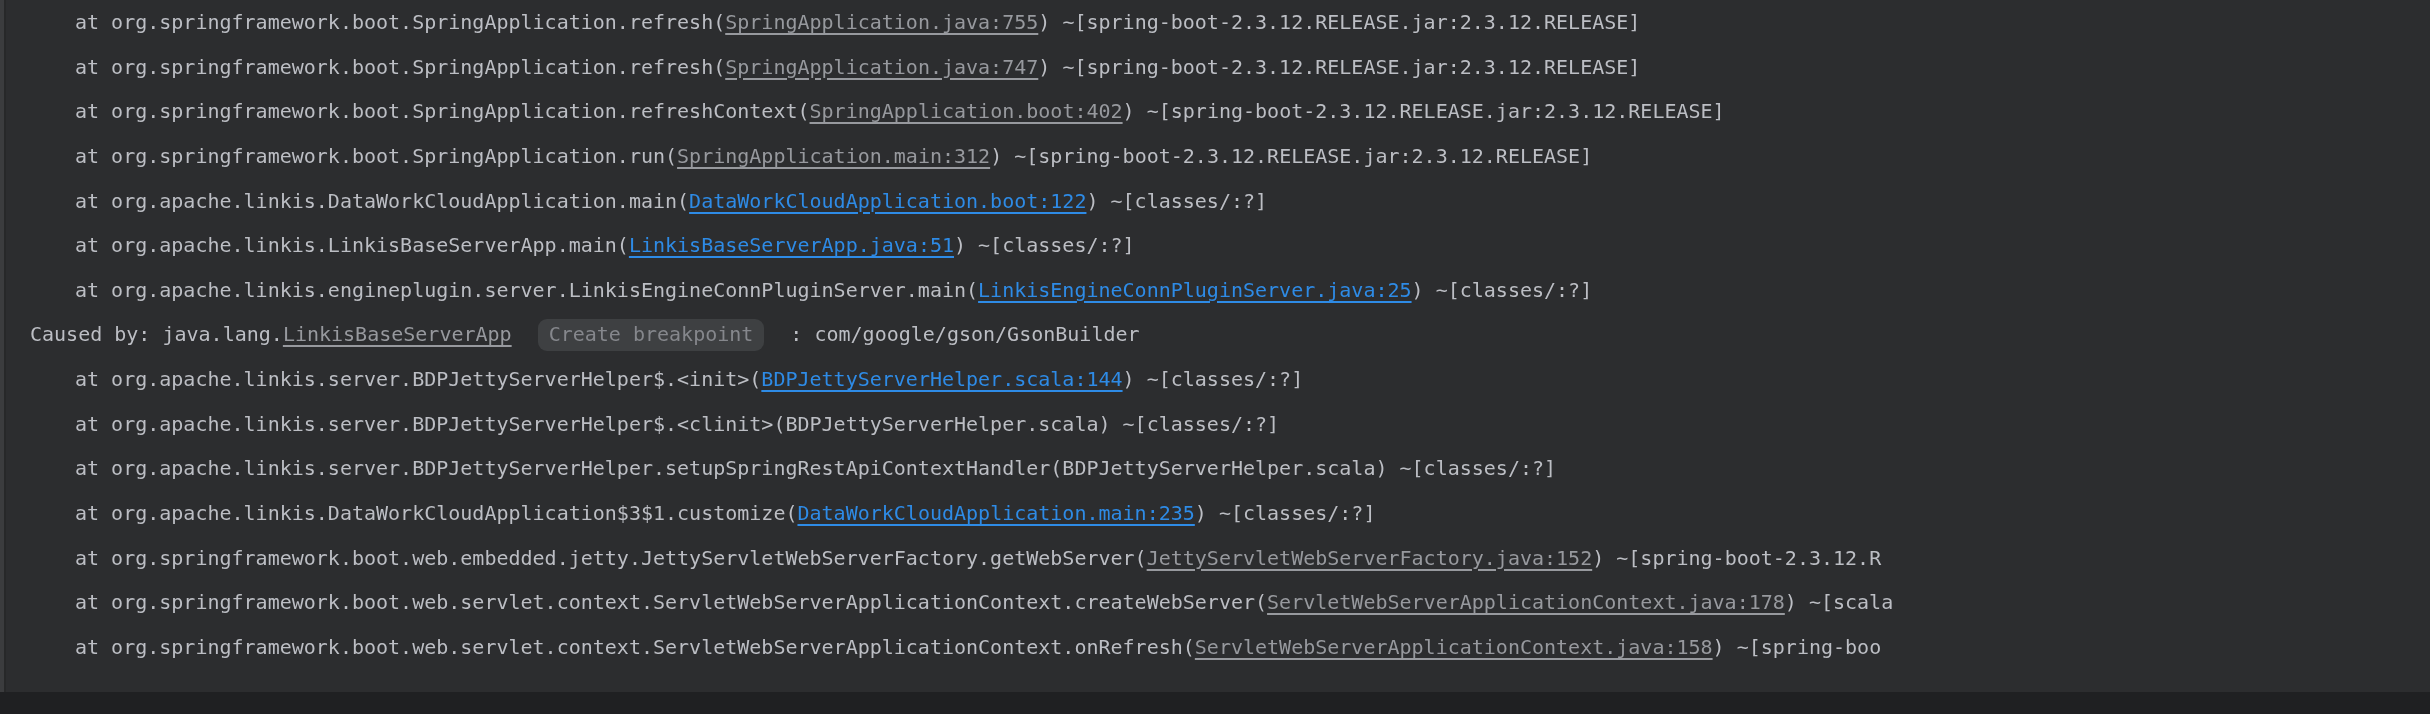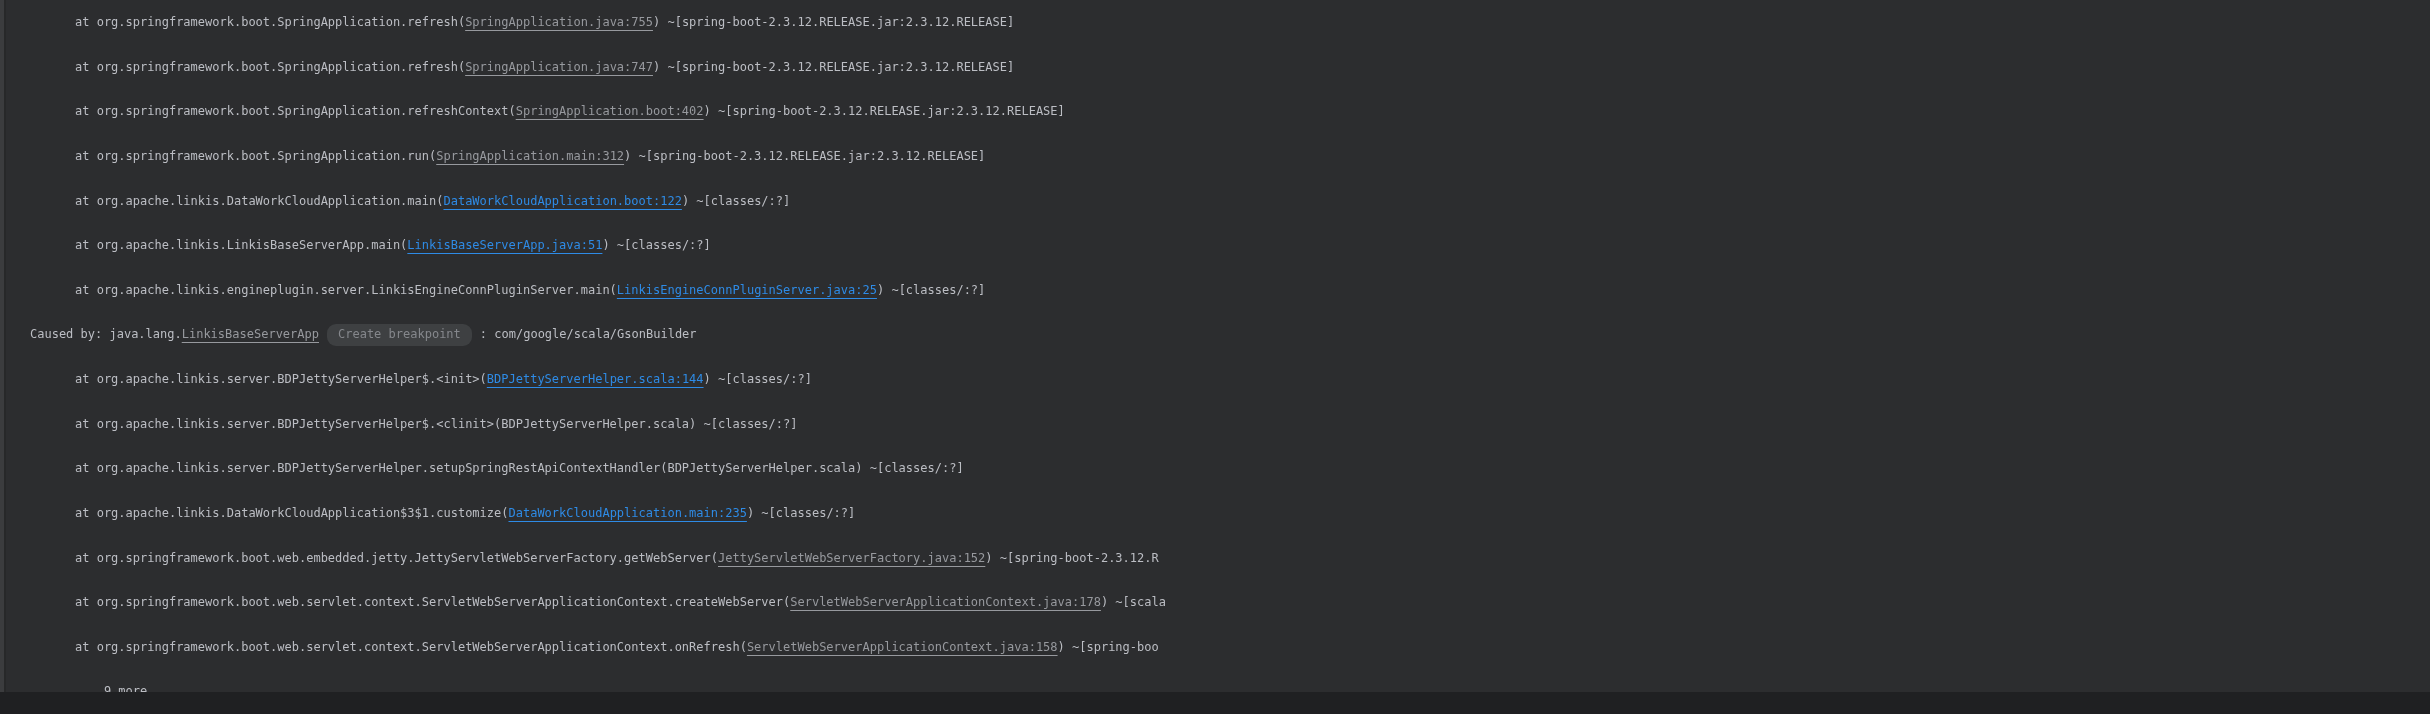--- a/index.html
+++ b/index.html
@@ -3,21 +3,21 @@
 <meta charset="utf-8">
 <style>
   html, body { margin: 0; padding: 0; background: #1f2022; }
   .screen {
     position: relative;
     width: 2430px;
     height: 692px;
     overflow: hidden;
     background: var(--bg, #2c2d2f);
     font-family: "DejaVu Sans Mono", "Liberation Mono", monospace;
-    font-size: 12px;
+    font-size: 20px;
     color: var(--fg, #bcbec4);
   }
   .gutter-strip {
     position: absolute;
     left: 0; top: 0; bottom: 0;
     width: 4px;
     background: var(--gutter, #3b3c3e);
     border-right: 2px solid var(--gutterline, #272829);
   }
   .lines {
@@ -39,41 +39,40 @@
   }
   .lnk.gray { color: var(--linkgray, #97999e); }
   .lnk.blue { color: var(--linkblue, #2e8be6); }
   .badge {
     display: inline-block;
     line-height: normal;
     background: var(--badgebg, #3e4042);
     color: var(--badgefg, #85878c);
     border-radius: 9px;
     padding: 3px 11px 5px 11px;
-    margin: 0 8px;
+    margin: 0 26px;
     cursor: pointer;
     vertical-align: baseline;
   }
 </style>
 </head>
 <body>
 
 <div class="screen" style="--bg: #2c2d2f; --fg: #bcbec4; --gutter: #3b3c3e; --gutterline: #272829; --linkgray: #97999e; --linkblue: #2e8be6; --badgebg: #3e4042; --badgefg: #85878c;">
   <div class="gutter-strip"></div>
   <div class="lines" id="stack-trace">
       <div class="line indent-1"><span>at org.springframework.boot.SpringApplication.refresh(</span><span class="lnk gray">SpringApplication.java:755</span><span>) ~[spring-boot-2.3.12.RELEASE.jar:2.3.12.RELEASE]</span></div>
       <div class="line indent-1"><span>at org.springframework.boot.SpringApplication.refresh(</span><span class="lnk gray">SpringApplication.java:747</span><span>) ~[spring-boot-2.3.12.RELEASE.jar:2.3.12.RELEASE]</span></div>
       <div class="line indent-1"><span>at org.springframework.boot.SpringApplication.refreshContext(</span><span class="lnk gray">SpringApplication.boot:402</span><span>) ~[spring-boot-2.3.12.RELEASE.jar:2.3.12.RELEASE]</span></div>
       <div class="line indent-1"><span>at org.springframework.boot.SpringApplication.run(</span><span class="lnk gray">SpringApplication.main:312</span><span>) ~[spring-boot-2.3.12.RELEASE.jar:2.3.12.RELEASE]</span></div>
       <div class="line indent-1"><span>at org.apache.linkis.DataWorkCloudApplication.main(</span><span class="lnk blue">DataWorkCloudApplication.boot:122</span><span>) ~[classes/:?]</span></div>
       <div class="line indent-1"><span>at org.apache.linkis.LinkisBaseServerApp.main(</span><span class="lnk blue">LinkisBaseServerApp.java:51</span><span>) ~[classes/:?]</span></div>
       <div class="line indent-1"><span>at org.apache.linkis.engineplugin.server.LinkisEngineConnPluginServer.main(</span><span class="lnk blue">LinkisEngineConnPluginServer.java:25</span><span>) ~[classes/:?]</span></div>
-      <div class="line indent-0"><span>Caused by: java.lang.</span><span class="lnk gray">LinkisBaseServerApp</span><span class="badge">Create breakpoint</span><span>: com/google/scala/GsonBuilder</span></div>
+      <div class="line indent-0"><span>Caused by: java.lang.</span><span class="lnk gray">LinkisBaseServerApp</span><span class="badge">Create breakpoint</span><span>: com/google/gson/GsonBuilder</span></div>
       <div class="line indent-1"><span>at org.apache.linkis.server.BDPJettyServerHelper$.&lt;init&gt;(</span><span class="lnk blue">BDPJettyServerHelper.scala:144</span><span>) ~[classes/:?]</span></div>
       <div class="line indent-1"><span>at org.apache.linkis.server.BDPJettyServerHelper$.&lt;clinit&gt;(BDPJettyServerHelper.scala) ~[classes/:?]</span></div>
       <div class="line indent-1"><span>at org.apache.linkis.server.BDPJettyServerHelper.setupSpringRestApiContextHandler(BDPJettyServerHelper.scala) ~[classes/:?]</span></div>
       <div class="line indent-1"><span>at org.apache.linkis.DataWorkCloudApplication$3$1.customize(</span><span class="lnk blue">DataWorkCloudApplication.main:235</span><span>) ~[classes/:?]</span></div>
       <div class="line indent-1"><span>at org.springframework.boot.web.embedded.jetty.JettyServletWebServerFactory.getWebServer(</span><span class="lnk gray">JettyServletWebServerFactory.java:152</span><span>) ~[spring-boot-2.3.12.R</span></div>
       <div class="line indent-1"><span>at org.springframework.boot.web.servlet.context.ServletWebServerApplicationContext.createWebServer(</span><span class="lnk gray">ServletWebServerApplicationContext.java:178</span><span>) ~[scala</span></div>
       <div class="line indent-1"><span>at org.springframework.boot.web.servlet.context.ServletWebServerApplicationContext.onRefresh(</span><span class="lnk gray">ServletWebServerApplicationContext.java:158</span><span>) ~[spring-boo</span></div>
-      <div class="line indent-1"><span>... 9 more</span></div>
     </div>
 </div>
 
 </body></html>

